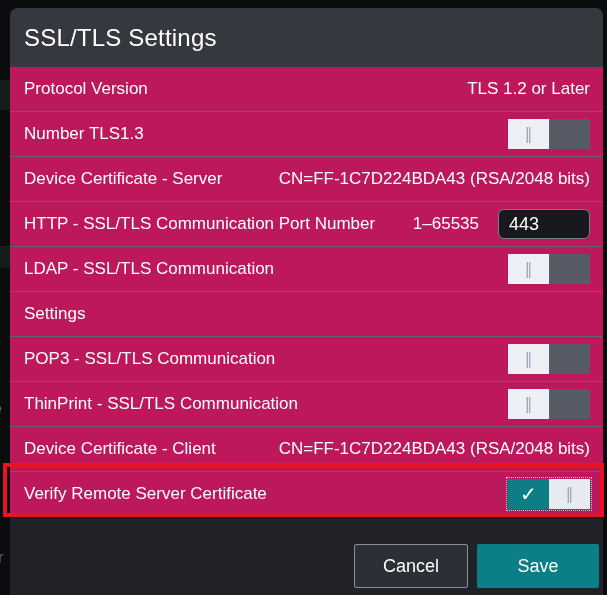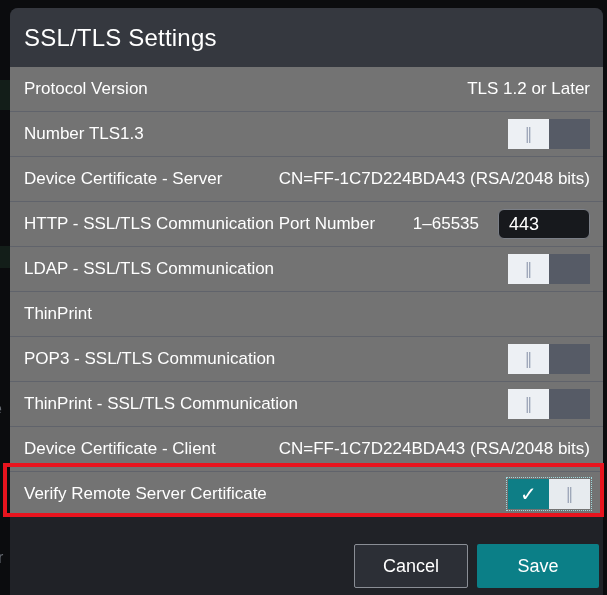--- a/index.html
+++ b/index.html
@@ -20,21 +20,21 @@
   .dialog-header{
     height:59px;background:#35383f;display:flex;align-items:center;
     padding:5px 14px;box-sizing:border-box;
   }
   .dialog-title{color:#ffffff;font-size:24px;letter-spacing:.2px;}
 
   .settings-list{position:absolute;left:0;top:59px;width:100%;}
   .row{
     height:44px;display:flex;align-items:center;
     padding:0 13px 0 14px;box-sizing:content-box;
-    border-bottom:1px solid #60636b;background:#737373;
+    border-bottom:1px solid #60636b;background:#be185d;
   }
   .row-label{color:#ffffff;font-size:17px;flex:1 1 auto;white-space:nowrap;}
   .row-value{color:#ffffff;font-size:17px;white-space:nowrap;}
   .row-range{color:#ffffff;font-size:17px;margin-right:19px;white-space:nowrap;}
   .row-input{
     width:80px;height:28px;background:#17191d;border:1px solid #7b7f87;
     color:#ffffff;font-size:18px;padding:0 0 0 10px;border-radius:6px;
     font-family:"Liberation Sans","DejaVu Sans",sans-serif;outline:none;
   }
 
@@ -119,21 +119,21 @@
 
         <span class="grip">‖</span>
       </div>
       <div class="seg seg-right">
         
       </div>
     </div>
   </div>
       <div class="row">
 
-    <span class="row-value">ThinPrint</span>
+    <span class="row-value">Settings</span>
 
   </div>
       <div class="row">
     <span class="row-label">POP3 - SSL/TLS Communication</span>
 
     <div class="toggle off">
       <div class="seg seg-left">
 
         <span class="grip">‖</span>
       </div>

